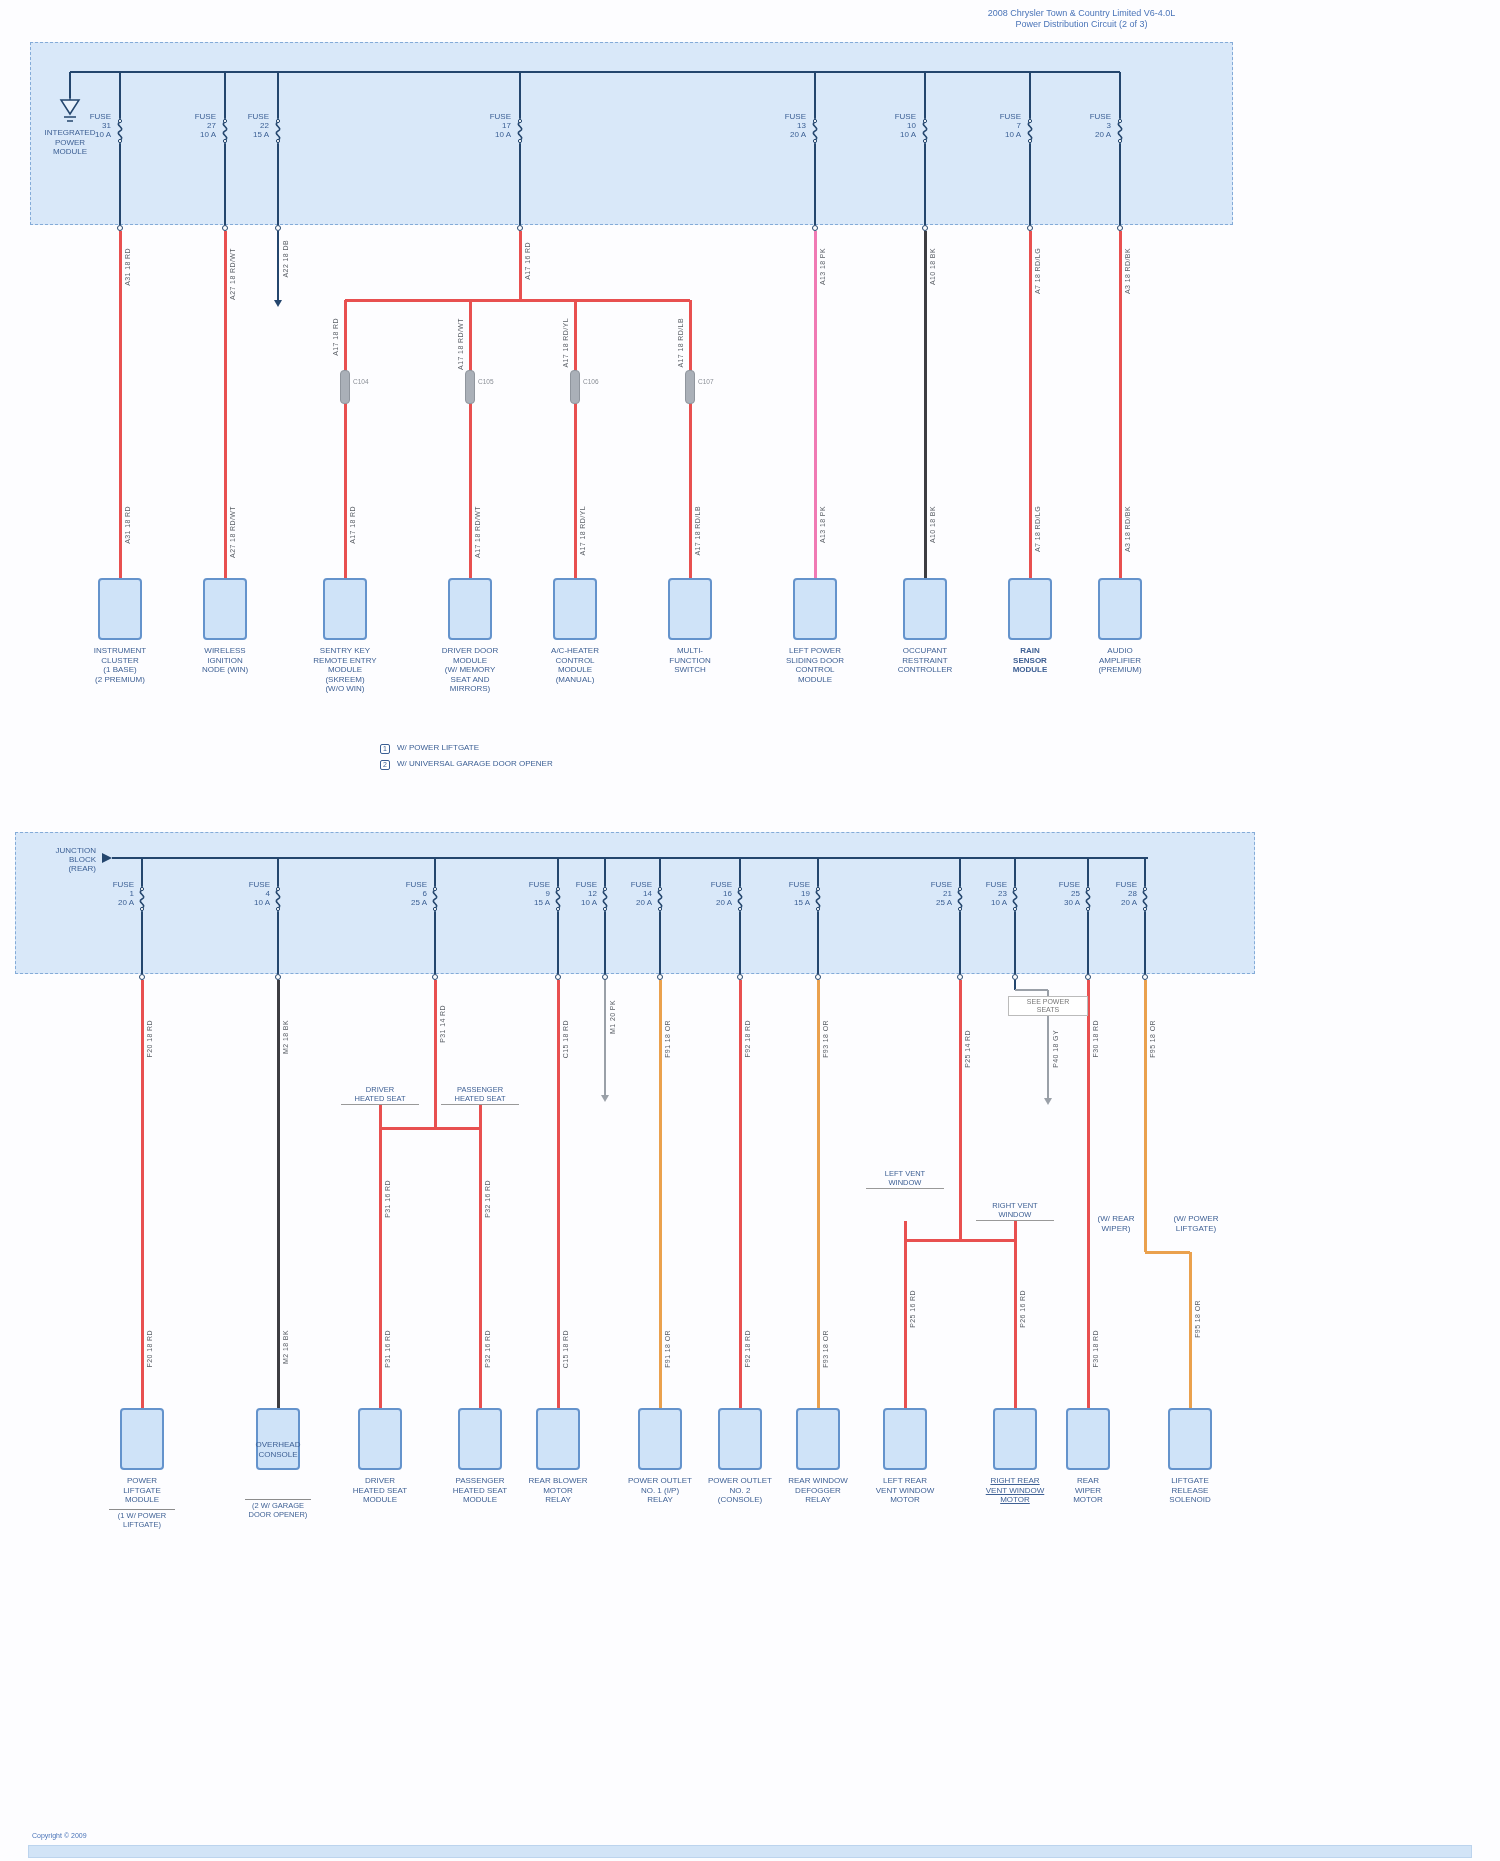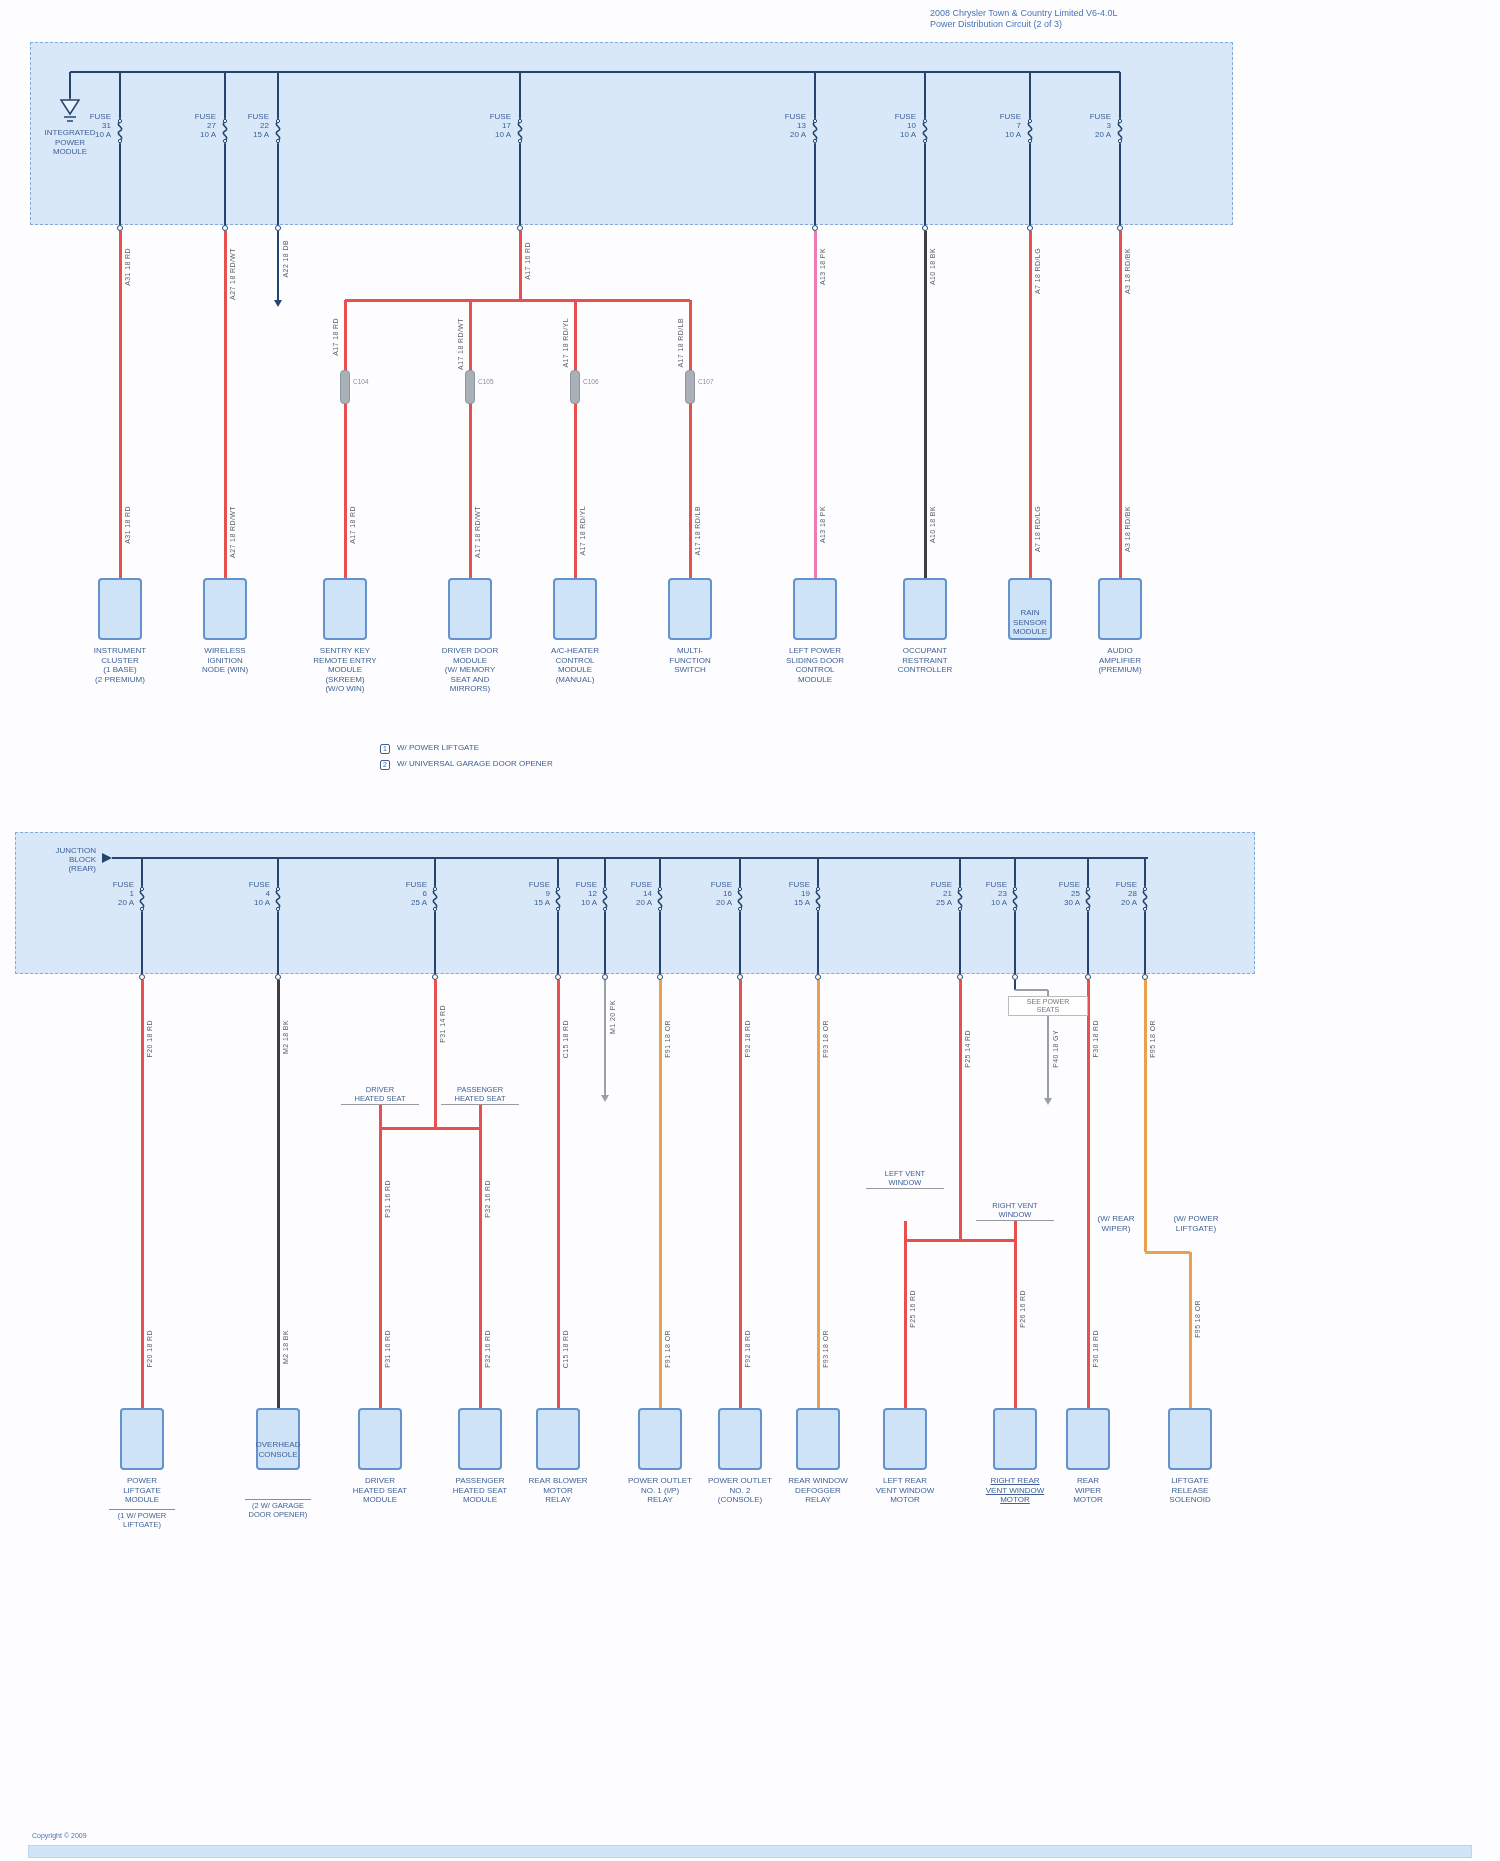--- a/index.html
+++ b/index.html
@@ -5,21 +5,21 @@
   html,body{margin:0;padding:0;background:#ffffff;}
   #canvas{
     position:relative;width:1500px;height:1861px;
     background:#fdfdff;overflow:hidden;
     font-family:"Liberation Sans",sans-serif;
   }
   .abs{position:absolute;}
   .blk{background:#d9e8f9;border:1px dashed #84abd8;box-sizing:border-box;}
   .cap{font-size:8px;line-height:9.5px;color:#3f6195;text-align:center;}
   .fl{font-size:8px;line-height:9px;color:#3b5f94;text-align:right;}
-  .hdr{font-size:9px;line-height:11px;color:#4a74b8;text-align:left;}
+  .hdr{font-size:9px;line-height:11px;color:#4a74b8;text-align:center;}
   .vlab{font-size:7px;color:#5a5f66;writing-mode:vertical-rl;transform:rotate(180deg);
         letter-spacing:.4px;white-space:nowrap;}
   .comp{width:44px;height:62px;background:#cfe3f8;border:2px solid #6493cc;
         border-radius:4px;box-sizing:border-box;}
   .leg{font-size:8px;line-height:10px;color:#3b5f94;}
   .legmark{font-size:7px;line-height:8px;color:#3b5f94;border:1px solid #3b5f94;
            border-radius:2px;padding:0 2px;background:#fff;}
   .sub{font-size:7.5px;line-height:9px;color:#3f6195;text-align:center;
        border-top:1px solid #8c8c8c;padding-top:1px;}
   .splitlab{font-size:7.5px;line-height:8.5px;color:#3f6195;text-align:center;
@@ -248,21 +248,21 @@
       <div>CONTROL</div>
       <div>MODULE</div>
     </div>
     <div class="abs comp" style="left: 903px; top: 578px;"></div>
     <div class="abs cap" style="left: 889px; top: 646px; width: 72px;">
       <div>OCCUPANT</div>
       <div>RESTRAINT</div>
       <div>CONTROLLER</div>
     </div>
     <div class="abs comp" style="left: 1008px; top: 578px;"></div>
-    <div class="abs cap" style="left: 994px; top: 608px; width: 72px;">
+    <div class="abs cap" style="left: 994px; top: 646px; width: 72px; font-weight: bold;">
       <div>RAIN</div>
       <div>SENSOR</div>
       <div>MODULE</div>
     </div>
     <div class="abs comp" style="left: 1098px; top: 578px;"></div>
     <div class="abs cap" style="left: 1084px; top: 646px; width: 72px;">
       <div>AUDIO</div>
       <div>AMPLIFIER</div>
       <div>(PREMIUM)</div>
     </div>

